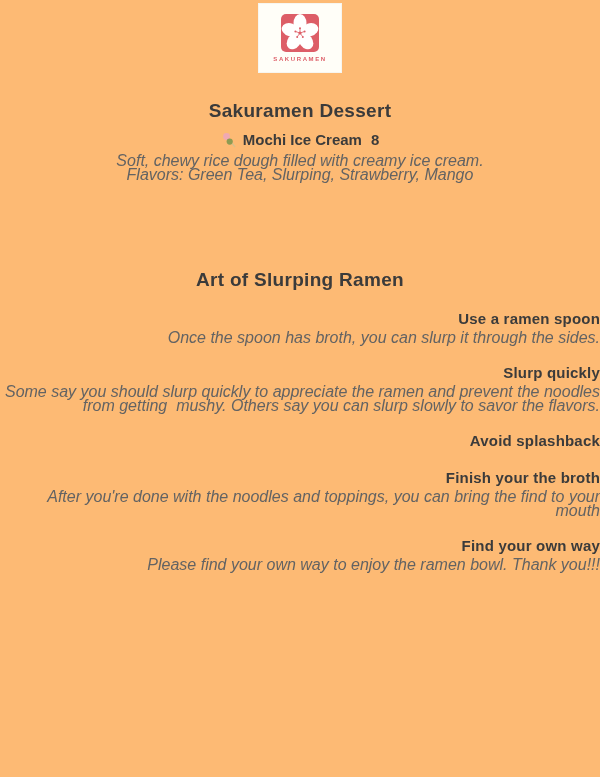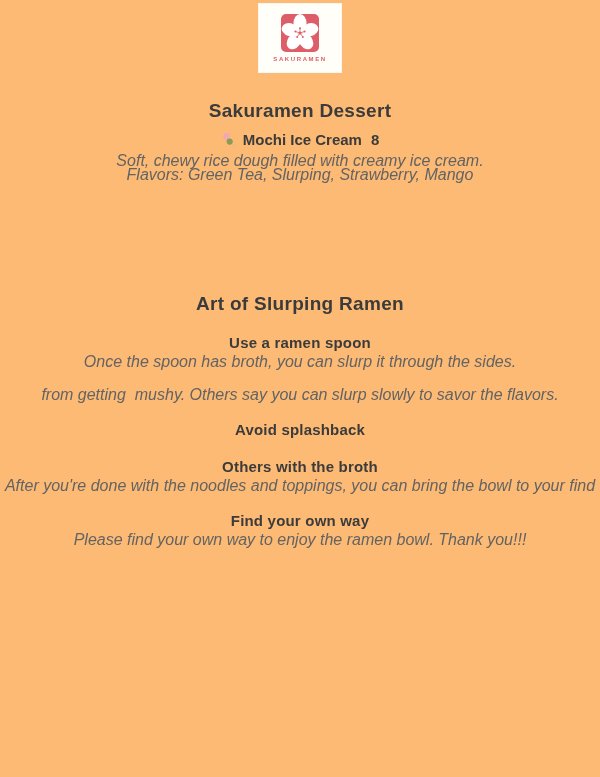--- a/index.html
+++ b/index.html
@@ -53,22 +53,22 @@
   .dango { display: inline-block; width: 17px; height: 17px; margin-right: 5px; }
   .price { margin-left: 9px; }
   .body-line {
     font-size: 16px;
     line-height: 14px;
     color: #636363;
     white-space: pre-wrap;
     font-style: italic;
   }
   .desc-block { margin-top: 5px; }
-  .slurp-title { margin-top: 111px; }
-  .section { margin-top: 19px; }
+  .slurp-title { margin-top: 87px; }
+  .section { margin-top: 19px; text-align: right; }
   .h-sub {
     margin: 0 0 3px 0;
     font-size: 15px;
     line-height: 18px;
     font-weight: bold;
     color: #3b3b3b;
     letter-spacing: 0.2px;
   }
 </style>
 </head>
@@ -135,30 +135,32 @@
 
   <h1 class="h-main slurp-title">Art of Slurping Ramen</h1>
 
   <div class="section">
     <h2 class="h-sub">Use a ramen spoon</h2>
     <div class="body-line">Once the spoon has broth, you can slurp it through the sides.</div>
   </div>
 
 
   <div class="section">
+    <h2 class="h-sub">Slurp quickly</h2>
+    <div class="body-line">Some say you should slurp quickly to appreciate the ramen and prevent the noodles</div>
     <div class="body-line">from getting  mushy. Others say you can slurp slowly to savor the flavors.</div>
   </div>
 
   <div class="section">
     <h2 class="h-sub">Avoid splashback</h2>
   </div>
 
   <div class="section">
-    <h2 class="h-sub">Others with the broth</h2>
-    <div class="body-line">After you're done with the noodles and toppings, you can bring the bowl to your find</div>
+    <h2 class="h-sub">Finish your the broth</h2>
+    <div class="body-line">After you're done with the noodles and toppings, you can bring the find to your mouth</div>
   </div>
 
   <div class="section">
     <h2 class="h-sub">Find your own way</h2>
     <div class="body-line">Please find your own way to enjoy the ramen bowl. Thank you!!!</div>
   </div>
 
 </div>
 
 </body></html>

